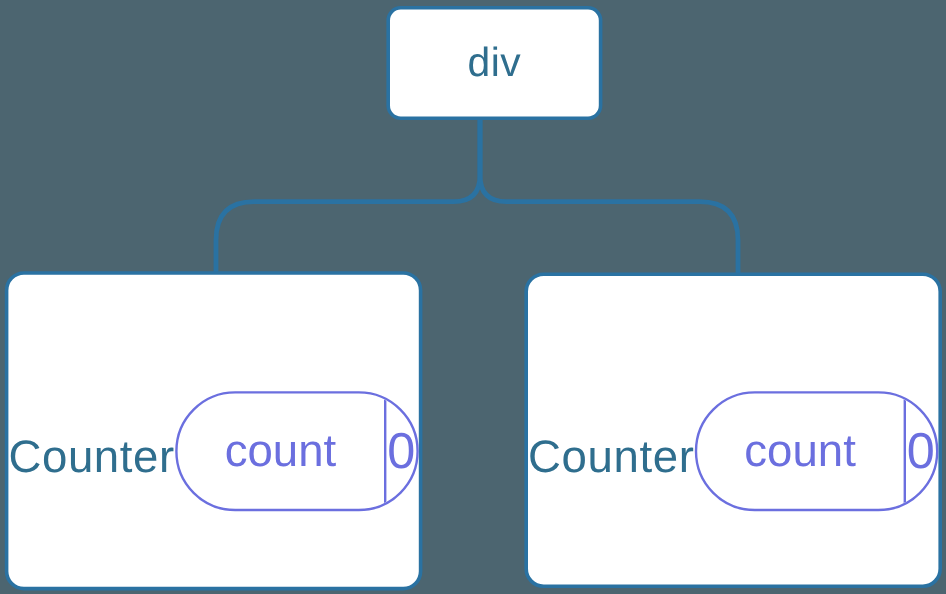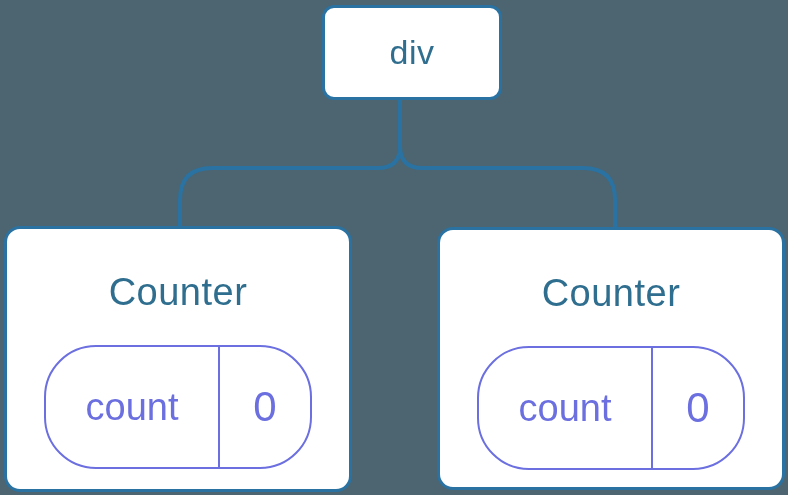--- a/index.html
+++ b/index.html
@@ -50,36 +50,35 @@
     stroke-linecap:butt;
   }
   
   .card{
     position:absolute;
     width:348px;
     background:var(--card);
     border:3px solid var(--blue);
     border-radius:16px;
     display:flex;
-    flex-direction:column;
     align-items:center;
   }
   .card.left{ left:4px;  top:226px; height:266px; }
   .card.right{ left:437px; top:227px; height:263px; }
   .card-title{
     margin-top:44px;
     color:var(--blue-text);
     font-size:38px;
     font-weight:500;
     line-height:1;
     letter-spacing:0.5px;
   }
   .state-pill{
     margin-top:34px;
-    width:268px; height:124px;
+    width:268px; height:100px;
     border:2px solid var(--purple);
     border-radius:52px;
     background:var(--card);
     display:flex;
     align-items:stretch;
     overflow:hidden;
   }
   .state-key-cell{
     width:174px;
     display:flex; align-items:center; justify-content:center;

